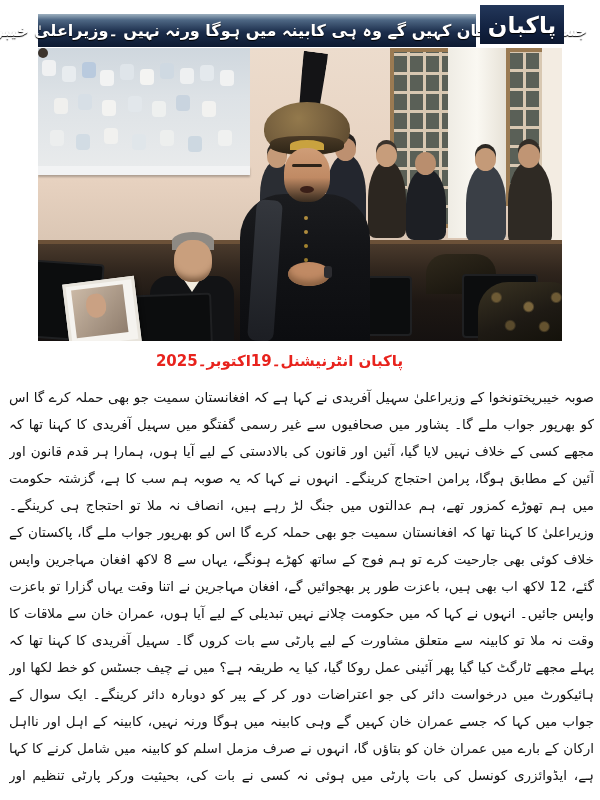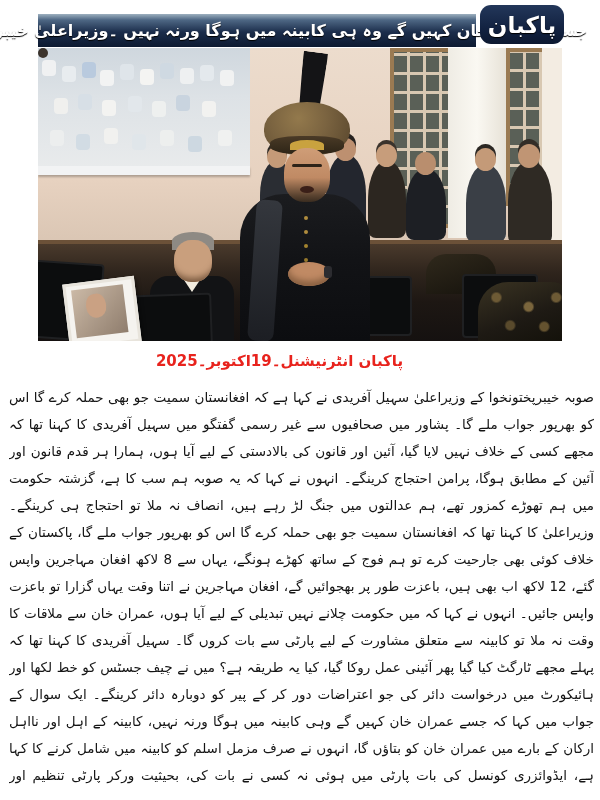--- a/index.html
+++ b/index.html
@@ -15,21 +15,21 @@
     direction:rtl;
   }
   .headline-bar span{
     font-size:16px;font-weight:bold;white-space:nowrap;letter-spacing:0;
     text-shadow:0 1px 1px #000;
   }
   .logo-box{
     position:absolute;left:480px;top:5px;width:84px;height:39px;
     background:linear-gradient(180deg,#23375a 0%,#122241 60%,#0c1830 100%);
     color:#fff;display:flex;align-items:center;justify-content:center;
-    font-size:23px;font-weight:bold;text-shadow:0 1px 1px #000;border-radius:11px;
+    font-size:23px;font-weight:bold;text-shadow:0 1px 1px #000;
   }
   
   .photo{
     position:absolute;left:38px;top:48px;width:524px;height:293px;overflow:hidden;
     background:linear-gradient(180deg,#ecdccd 0%,#e7d2c0 45%,#d8c4b2 70%,#c9b6a4 100%);
   }
   .ph{position:absolute;}
   .gallery{
     left:0;top:0;width:212px;height:122px;
     background:linear-gradient(180deg,#cfd7de 0%,#dde2e6 40%,#e9ebec 100%);

